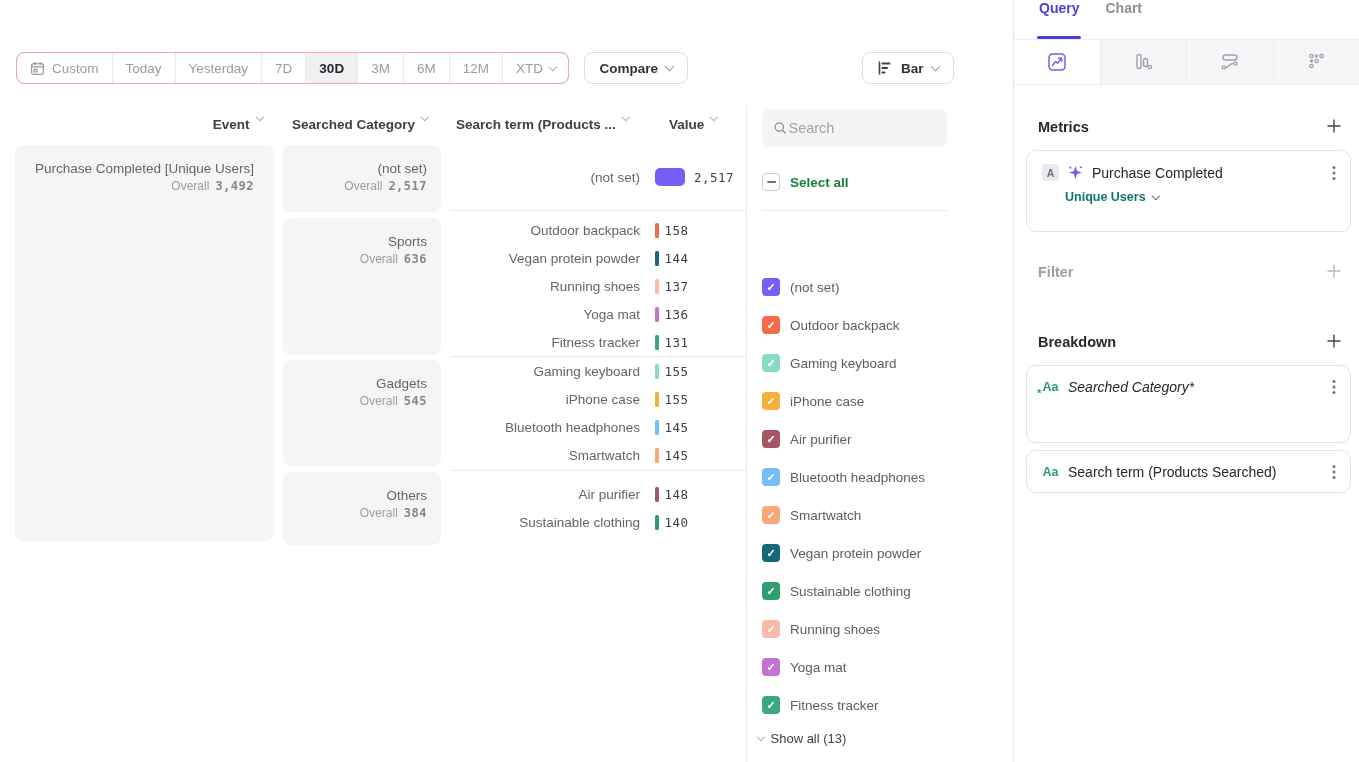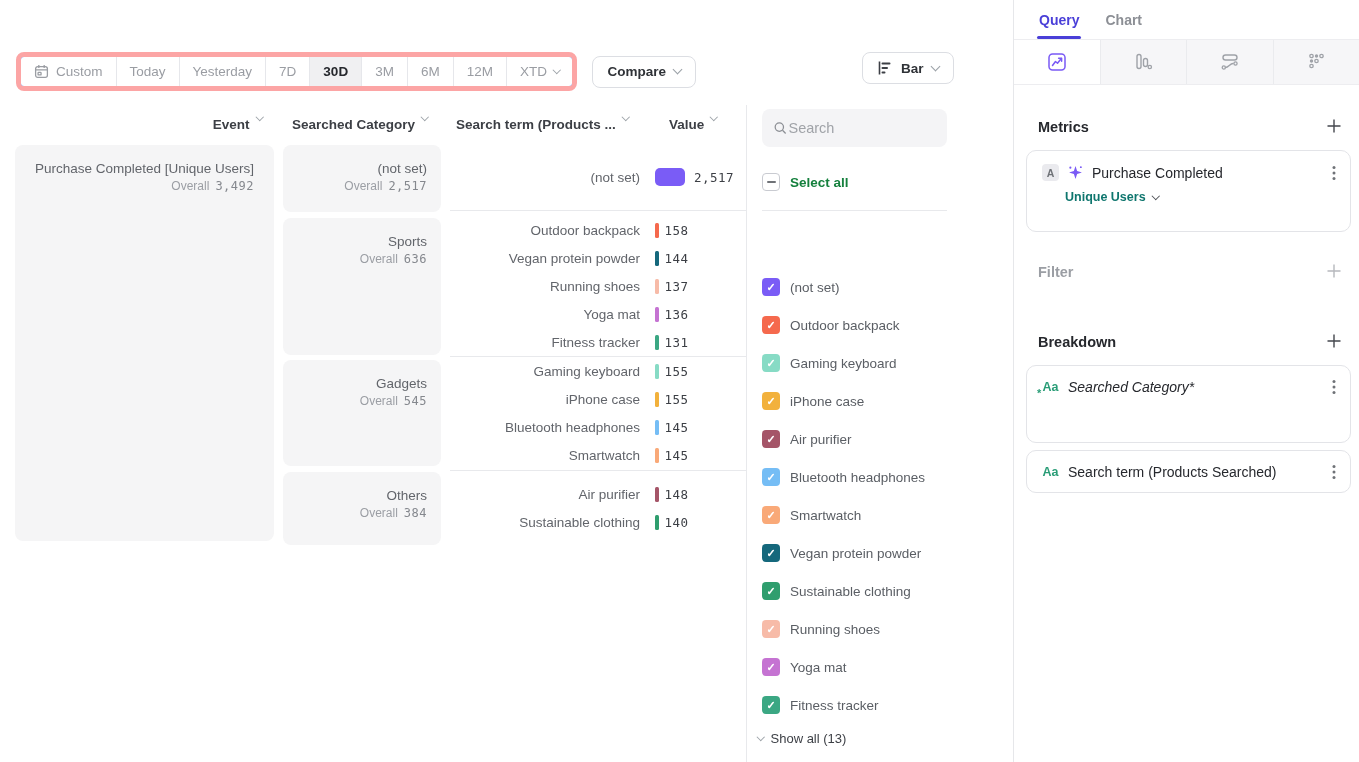--- a/index.html
+++ b/index.html
@@ -3,21 +3,21 @@
 <meta charset="utf-8">
 <style>
   *{box-sizing:border-box;margin:0;padding:0}
   body{margin:0;background:#fff}
   .page{position:relative;width:1359px;height:762px;background:#fff;overflow:hidden;
         font-family:"Liberation Sans",sans-serif;color:#4a4d53}
   .main{position:absolute;left:0;top:0;width:1013px;height:762px}
 
   
   .toolbar{position:absolute;left:16px;top:52px;display:flex;gap:15px;align-items:center}
-  .range-group{display:flex;height:39px;border:5px solid #fca5a5;border-radius:8px;overflow:hidden;background:#3b82f6}
+  .range-group{display:flex;height:32px;border:1px solid #fca5a5;border-radius:8px;overflow:hidden;background:#3b82f6}
   .range-item{display:flex;align-items:center;gap:7px;padding:0 13px;border:none;background:#fff;
               font-family:inherit;font-size:13.5px;color:#9a9da3;cursor:pointer;white-space:nowrap}
   .range-item+.range-item{border-left:1px solid #e6e7eb}
   .range-item.selected{background:#f0f0f2;color:#26282d;font-weight:700}
   .btn{display:flex;align-items:center;gap:8px;height:32px;padding:0 14px;border:1px solid #dcdee3;
        border-radius:8px;background:#fff;font-family:inherit;font-size:13.5px;font-weight:600;color:#2f3237;cursor:pointer}
   .bar-btn{position:absolute;left:862px;top:52px}
   .chev{display:inline-block;width:7px;height:7px;border-right:1.6px solid #9aa0a6;
         border-bottom:1.6px solid #9aa0a6;transform:rotate(45deg);margin-top:-4px}
   .chev.xs{width:5.5px;height:5.5px;margin-top:-3px}
@@ -27,21 +27,21 @@
   .colh{position:absolute;top:117px;display:flex;gap:7px;
         font-size:13.5px;font-weight:600;color:#3c3f45}
   .h-event{left:15px;width:247px;justify-content:flex-end}
   .h-cat{left:292px}.h-term{left:456px}.h-value{left:669px}
   .event-card{position:absolute;left:15px;top:145px;width:259px;height:396px;background:#f5f5f6;
               border-radius:8px;padding:15px 20px 0 0;text-align:right}
   .cat-card{position:absolute;left:283px;width:158px;background:#f5f5f6;border-radius:8px;
             padding:15px 14px 0 0;text-align:right}
   .card-title{font-size:13.5px;color:#62656b;line-height:18px}
   .overall{margin-top:1px;font-size:12px;color:#9b9ea4}
-  .overall b{font-family:"DejaVu Sans Mono",monospace;font-weight:400;font-size:12px;
+  .overall b{font-family:"DejaVu Sans Mono",monospace;font-weight:700;font-size:12px;
              color:#85888e;letter-spacing:.5px;margin-left:6px}
   .term-row{position:absolute;left:450px;width:296px;height:28px;display:flex;align-items:center}
   .term-label{width:190px;text-align:right;font-size:13.5px;color:#62656b;flex:none}
   .term-bar{flex:none;margin-left:15px;border-radius:2px}
   .term-val{margin-left:6px;font-family:"DejaVu Sans Mono",monospace;font-size:12.5px;
             color:#3c3f45;letter-spacing:.5px}
   .hdiv{position:absolute;left:450px;width:296px;height:1px;background:#e8e9ec}
   .vdiv{position:absolute;left:746px;top:105px;bottom:0;width:1px;background:#e8e9ec}
 
   
@@ -62,21 +62,21 @@
   .cbox{width:18px;height:18px;border-radius:4px;flex:none;display:flex;align-items:center;
         justify-content:center;color:#fff;font-size:11px}
   .cbox::after{content:"✓";font-weight:700}
   .clab{font-size:13.5px;color:#5a5e64}
   .showall{position:absolute;left:758px;top:731px;display:flex;align-items:center;gap:7px;
            cursor:pointer;font-size:13px;font-weight:500;color:#3c3f45}
 
   
   .rpanel{position:absolute;top:0;right:0;width:346px;height:100%;background:#fff;border-left:1px solid #e6e7ea}
   .tabbar{height:40px;border-bottom:1px solid #ededf0;display:flex;gap:26px;padding-left:25px}
-  .rtab{display:flex;align-items:center;font-size:14px;font-weight:600;color:#8c8f95;position:relative;cursor:pointer}
+  .rtab{display:flex;font-size:14px;font-weight:600;color:#8c8f95;position:relative;cursor:pointer}
   .rtab.active{color:#4a3fd8}
   .rtab.active::after{content:"";position:absolute;left:-2px;right:-2px;bottom:0;height:3px;
                       border-radius:3px;background:#4a3fd8}
   .icontabs{display:flex;height:45px;border-bottom:1px solid #ededf0}
   .itab{flex:1;display:flex;align-items:center;justify-content:center;background:#f6f6f8;cursor:pointer}
   .itab+.itab{border-left:1px solid #eaebee}
   .itab.active{background:#fff}
   .sect-head{position:absolute;left:24px;font-size:14.5px;font-weight:700;color:#26282d}
   .sect-head.muted{color:#9b9ea4;font-weight:600}
   .add-btn{position:absolute;right:17px;width:16px;height:16px;cursor:pointer;background:none;border:none;padding:0}

